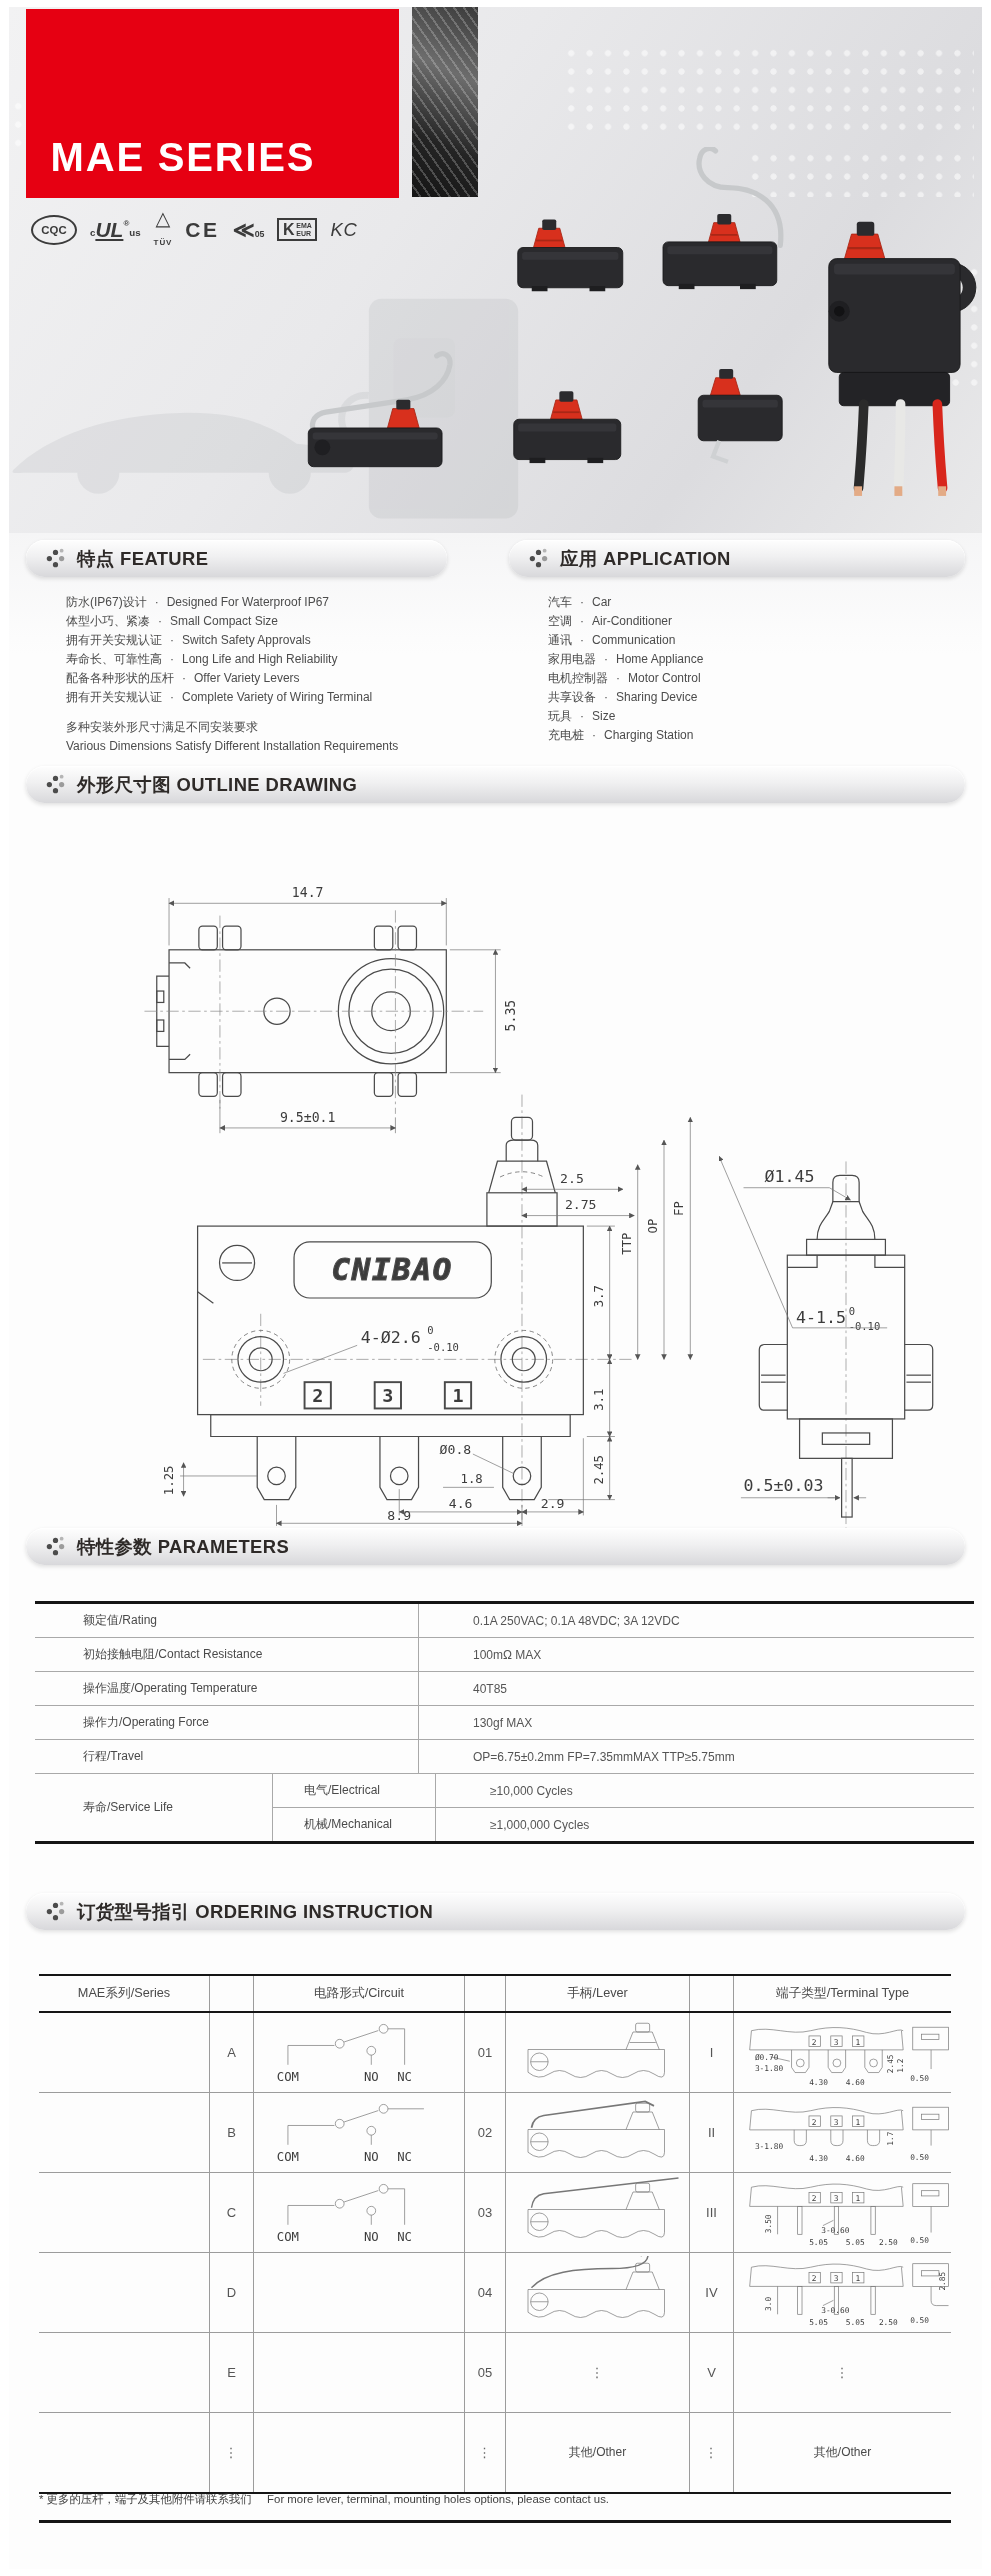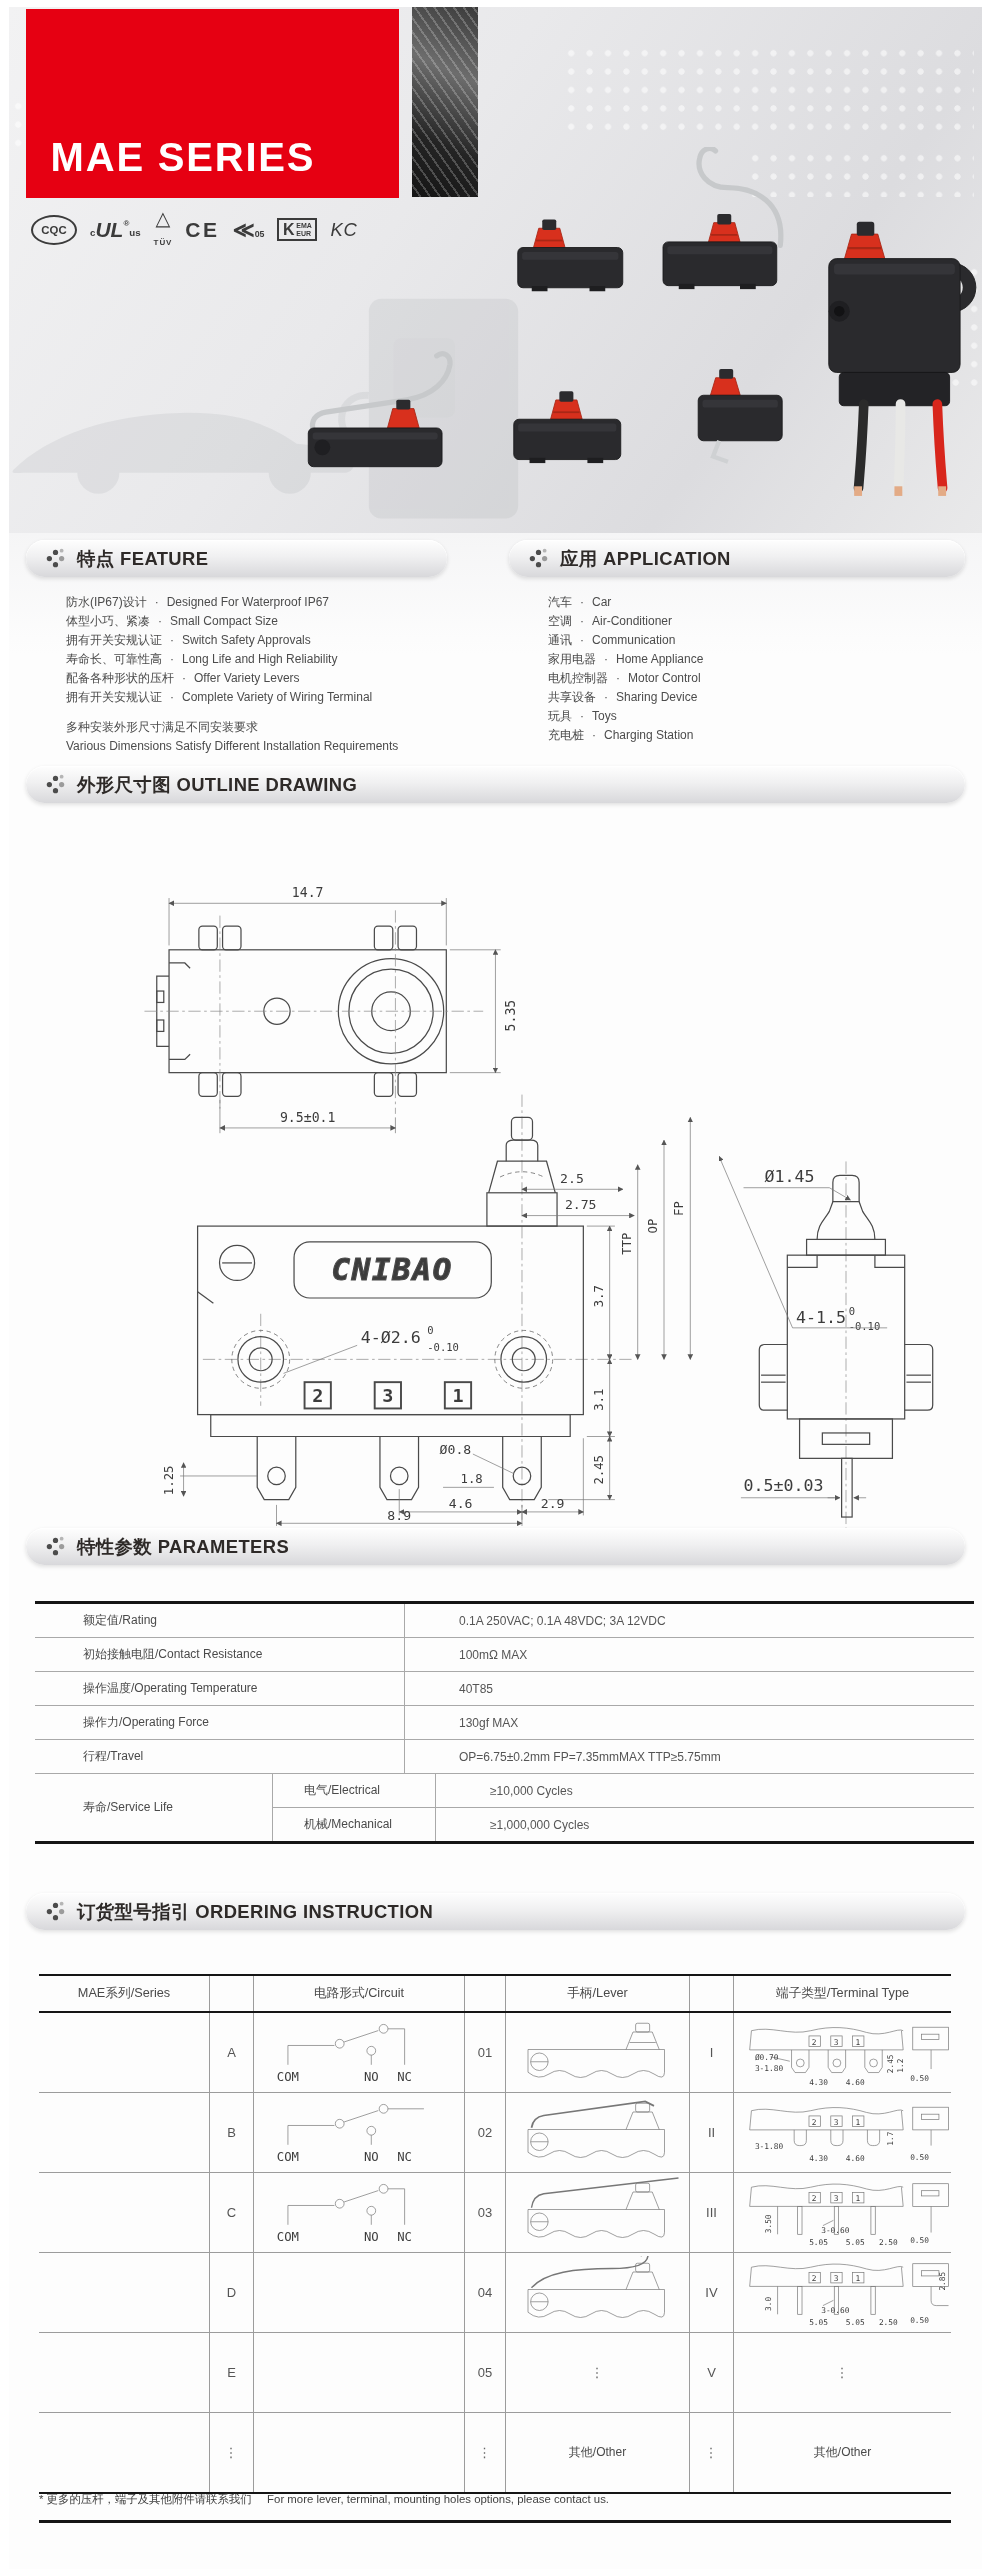--- a/index.html
+++ b/index.html
@@ -15,21 +15,21 @@
   .hero-title { left:24.6px; bottom:17.5px; color:#fff; font-size:40px; font-weight:bold; letter-spacing:1.8px; }
   .pcb { left:412px; top:7px; width:66px; height:190px;
          background:linear-gradient(205deg,#3a3a3a 0%,#6d6d6d 35%,#242424 70%,#151515 100%);
          }
   .pcb:after { content:""; position:absolute; inset:0;
          background:repeating-linear-gradient(55deg, transparent 0 6.1px, rgba(255,255,255,.22) 6.1px 8px); }
   .certs { left:31px; top:212px; width:377px; height:35px; display:flex; align-items:center; gap:13px; color:#3b3b3b; }
   .cqc { width:42px; height:26px; border:2.2px solid #3b3b3b; border-radius:50%; display:flex; align-items:center; justify-content:center; font-size:11.4px; font-weight:bold; }
   .cul { font-weight:bold; display:flex; align-items:flex-end; }
   .cul .sm { font-size:9.7px; }
-  .cul .big { font-size:21px; font-style:italic; line-height:17.5px; position:relative; }
+  .cul .big { font-size:21px; font-style:italic; line-height:17.5px; position:relative;text-decoration:underline; }
   .cul .reg { font-size:8px; vertical-align:top; position:relative; top:-10.5px; }
   .tuv { display:flex; flex-direction:column; align-items:center; line-height:8.8px; }
   .tuv .tri { font-size:19.3px; line-height:16px; }
   .tuv .txt { font-size:8px; font-weight:bold; letter-spacing:0.9px;margin-top:12px; }
   .ce { font-size:21px; font-weight:bold; letter-spacing:2.6px; }
   .emark { font-weight:bold; display:flex; align-items:flex-end; }
   .emark .arr { font-size:21px; line-height:19.3px; }
   .emark .n { font-size:8.8px; }
   .kema { border:2.2px solid #3b3b3b; padding:0.9px 3.5px; display:flex; align-items:center; gap:1.8px; }
   .kema .k { font-size:16px; font-weight:bold; }
@@ -39,21 +39,21 @@
           background:linear-gradient(180deg,#fefefe 0%,#f0f0f1 45%,#d8d8db 100%);
           box-shadow:0 1.8px 4.4px rgba(0,0,0,.12), inset 0 0.9px 0 #fff;
           display:flex; align-items:center; gap:10.5px; padding:0 17.5px; box-sizing:border-box; }
   .pill .t { font-size:18.4px; font-weight:bold; color:#2e2a28; letter-spacing:0.4px; white-space:nowrap; }
   .list { position:absolute; font-size:12px; color:#4c4c4c; }
   .li { height:19px; line-height:19px; white-space:nowrap; }
   .li .dot { margin:0 8px; }
   .blank { height:10.5px; }
   
   .ptable { left:35px; top:1601px; width:939px; border-top:3.5px solid #151515; border-bottom:3.5px solid #151515; font-size:12px; color:#4a4a4a; }
-  .prow { display:flex; height:33px; border-bottom:0.9px solid #a9a9a9; align-items:stretch; }
+  .prow { display:flex; height:33px; border-bottom:0.9px solid #a9a9a9; align-items:stretch;gap:14px; }
   .prow:last-child { border-bottom:none; }
   .plabel { width:369px; display:flex; align-items:center; padding-left:48px; box-sizing:border-box; }
   .pvalue { flex:1; border-left:0.9px solid #a9a9a9; display:flex; align-items:center; padding-left:54px; box-sizing:border-box; color:#555; }
   .plife { display:flex; height:67px; }
   .plife-label { width:205px; display:flex; align-items:center; padding-left:48px; box-sizing:border-box; }
   .plife-right { flex:1; display:flex; flex-direction:column;padding-left:32px; }
   .plife-sub { display:flex; height:33px; }
   .plife-sub:first-child { border-bottom:0.9px solid #a9a9a9; }
   .sublabel { width:163px; border-left:0.9px solid #a9a9a9; display:flex; align-items:center; padding-left:31px; box-sizing:border-box; }
   
@@ -232,21 +232,21 @@
     </svg>
     <span class="t">应用 APPLICATION</span>
   </div>
   <div class="list" style="left:548px;top:593px;">
     <div class="li"><span>汽车</span><span class="dot">·</span><span>Car</span></div>
     <div class="li"><span>空调</span><span class="dot">·</span><span>Air-Conditioner</span></div>
     <div class="li"><span>通讯</span><span class="dot">·</span><span>Communication</span></div>
     <div class="li"><span>家用电器</span><span class="dot">·</span><span>Home Appliance</span></div>
     <div class="li"><span>电机控制器</span><span class="dot">·</span><span>Motor Control</span></div>
     <div class="li"><span>共享设备</span><span class="dot">·</span><span>Sharing Device</span></div>
-    <div class="li"><span>玩具</span><span class="dot">·</span><span>Toys</span></div>
+    <div class="li"><span>玩具</span><span class="dot">·</span><span>Size</span></div>
     <div class="li"><span>充电桩</span><span class="dot">·</span><span>Charging Station</span></div>
   </div>
 
   <div class="pill" style="left:26px;top:766px;width:939px;">
     <svg width="23" height="21" viewBox="0 0 26 24">
       <circle cx="6" cy="12" r="3" fill="#4c4c4c"></circle>
         <circle cx="13" cy="5" r="3" fill="#4c4c4c"></circle>
       <circle cx="13" cy="19" r="3" fill="#4c4c4c"></circle>
         <circle cx="20" cy="12" r="3" fill="#9b9b9b"></circle>
       <circle cx="20" cy="3" r="2.2" fill="#b5b5b5"></circle>

